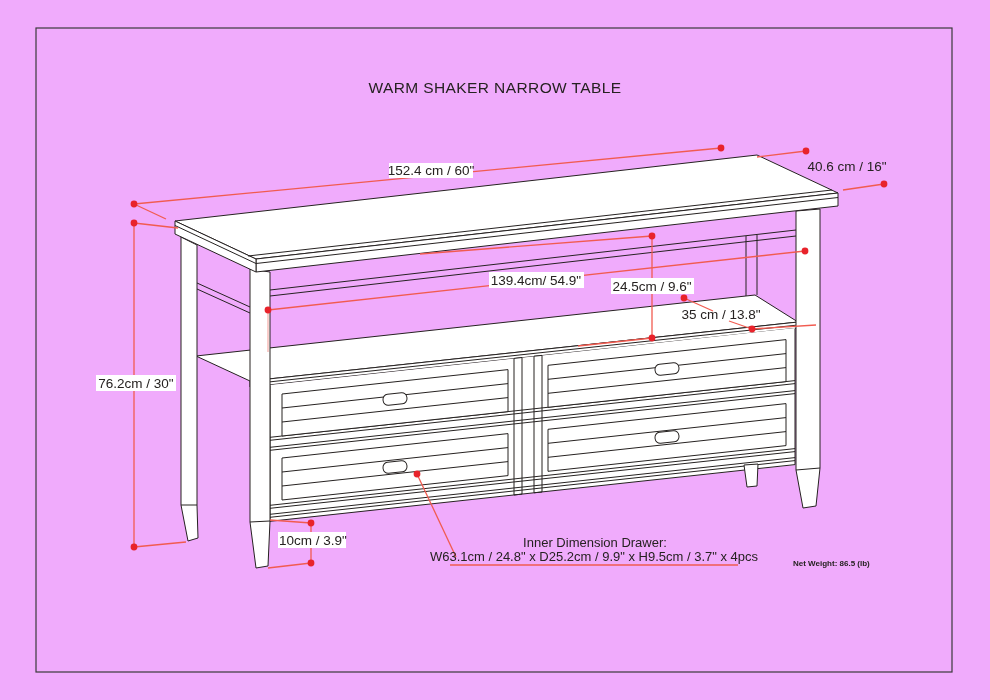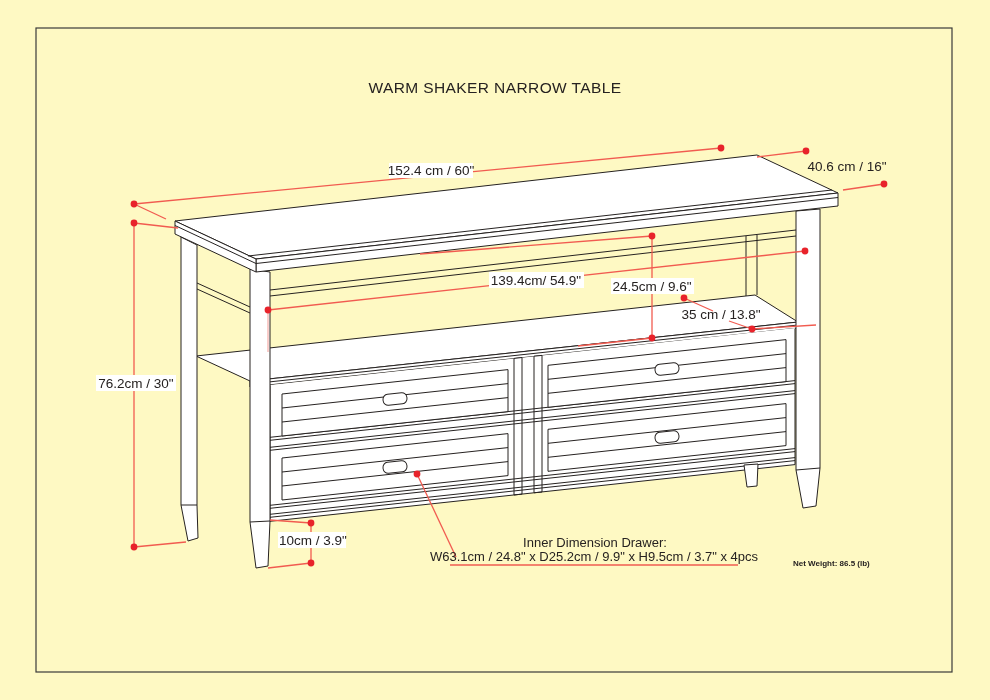--- a/index.html
+++ b/index.html
@@ -1,16 +1,16 @@
 <!DOCTYPE html>
 <html><head>
 <meta charset="utf-8">
 <style>
   html,body{margin:0;padding:0;background:#ffffff;}
-  #stage{position:relative;width:990px;height:700px;background:#fef9c3;overflow:hidden;
+  #stage{position:relative;width:990px;height:700px;background:#f0abfc;overflow:hidden;
          font-family:"Liberation Sans",sans-serif;}
   svg{position:absolute;left:0;top:0;}
   svg text{font-family:"Liberation Sans",sans-serif;fill:#262221;}
   .title-text{font-size:15.5px;letter-spacing:.4px;}
   .dim-text{font-size:13.5px;}
   .note-text{font-size:13px;}
   .tiny-text{font-size:8px;font-weight:bold;}
   .blk{stroke:#262221;stroke-width:1;fill:none;}
   .blkf{stroke:#262221;stroke-width:1;fill:#ffffff;}
   .red{stroke:#f15b50;stroke-width:1.3;fill:none;}

